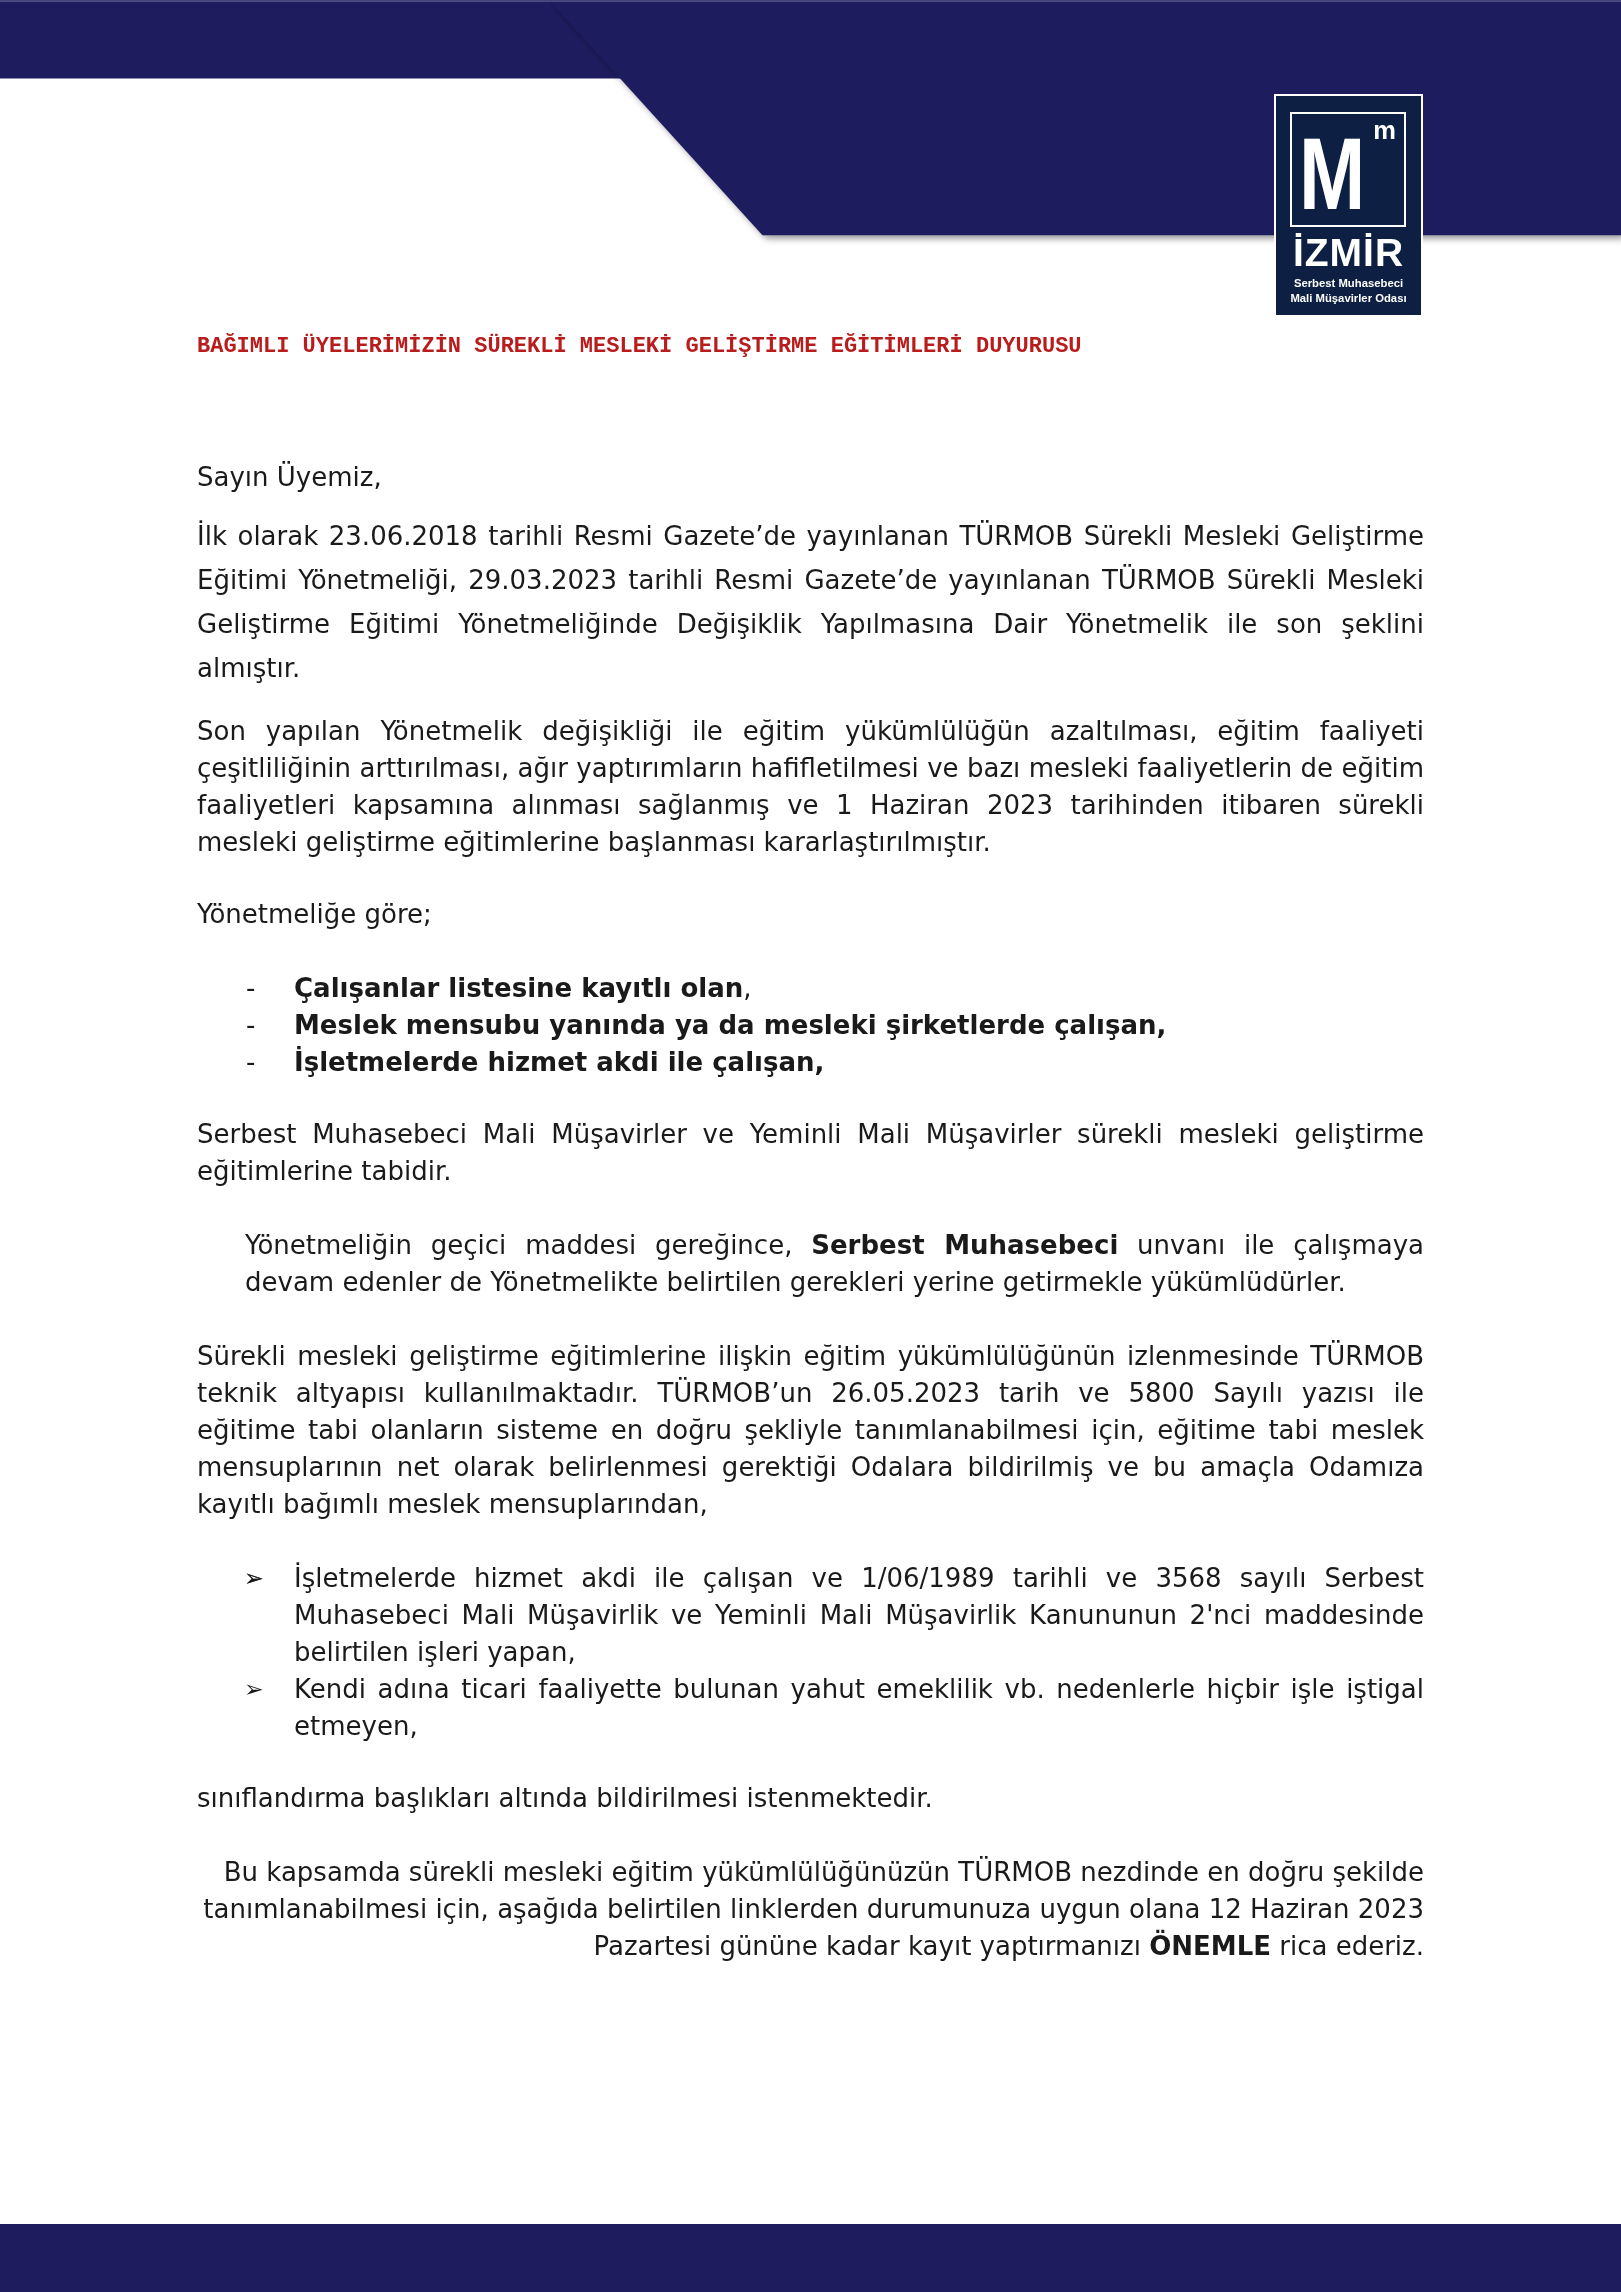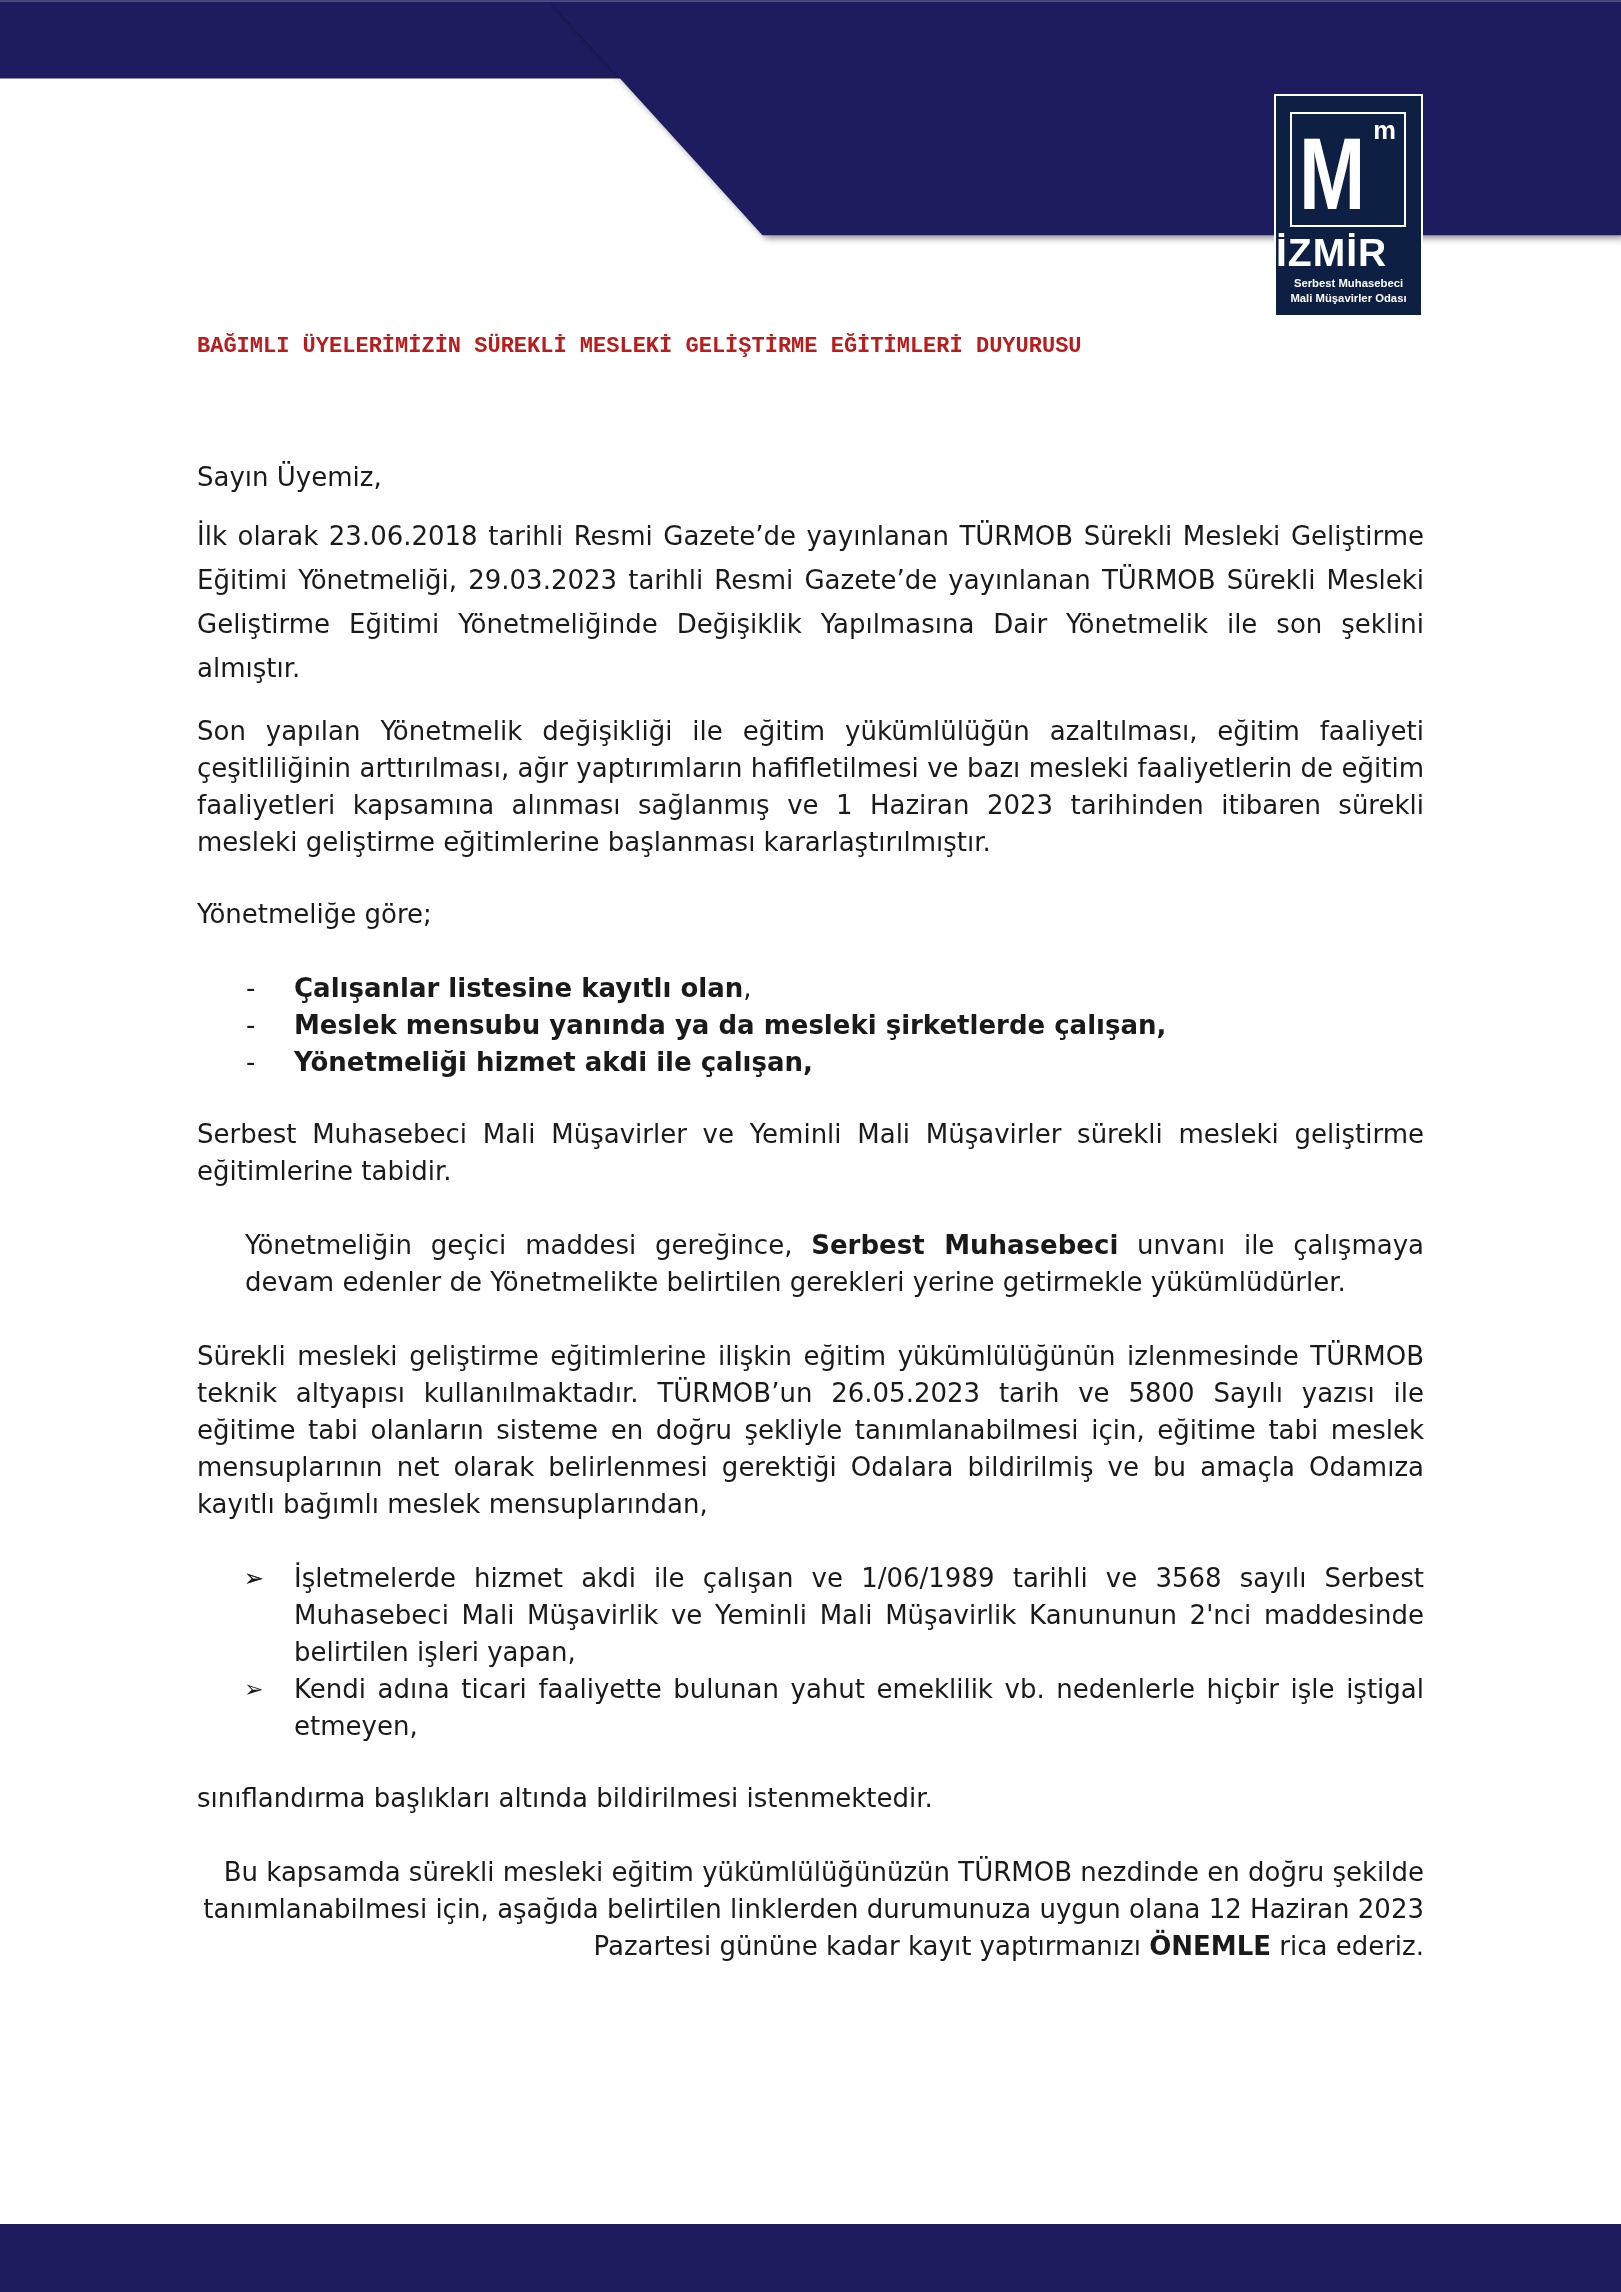--- a/index.html
+++ b/index.html
@@ -18,21 +18,21 @@
   }
   .logo-M {
     position:absolute; left:7.8px; top:13.7px; font-family:"Liberation Sans", sans-serif;
     font-weight:bold; font-size:102px; line-height:94px; color:#ffffff; transform:scaleX(0.78); transform-origin:left top;
   }
   .logo-m {
     position:absolute; right:7.8px; top:3.9px; font-family:"Liberation Sans", sans-serif;
     font-weight:bold; font-size:25.5px; line-height:25.5px; color:#ffffff;
   }
   .logo-city {
-    position:absolute; left:0; width:100%; top:137px; 
+    position:absolute; left:0; width:100%; top:137px; text-align:center;
     font-family:"Liberation Sans", sans-serif; font-weight:bold; font-size:39px; line-height:39px;
     color:#ffffff; letter-spacing:1px;
   }
   .logo-sub {
     position:absolute; left:0; width:100%; text-align:center;
     font-family:"Liberation Sans", sans-serif; font-weight:bold; font-size:11.3px; line-height:13.7px; color:#ffffff;
   }
   .logo-sub.l1 { top:181px; }
   .logo-sub.l2 { top:196px; }
 
@@ -107,21 +107,21 @@
     <li>
       <span class="bullet">-</span>
       <span>Çalışanlar listesine kayıtlı olan</span><span style="font-weight:normal">,</span>
     </li>
     <li>
       <span class="bullet">-</span>
       <span>Meslek mensubu yanında ya da mesleki şirketlerde çalışan,</span>
     </li>
     <li>
       <span class="bullet">-</span>
-      <span>Yönetmeliği hizmet akdi ile çalışan,</span>
+      <span>İşletmelerde hizmet akdi ile çalışan,</span>
     </li>
   </ul>
 
   <p class="p p4">Serbest Muhasebeci Mali Müşavirler ve Yeminli Mali Müşavirler sürekli mesleki geliştirme eğitimlerine tabidir.</p>
 
   <p class="p p5"><span>Yönetmeliğin geçici maddesi gereğince, </span><b>Serbest Muhasebeci</b><span> unvanı ile çalışmaya devam edenler de Yönetmelikte belirtilen gerekleri yerine getirmekle yükümlüdürler.</span></p>
 
   <p class="p p6">Sürekli mesleki geliştirme eğitimlerine ilişkin eğitim yükümlülüğünün izlenmesinde TÜRMOB teknik altyapısı kullanılmaktadır. TÜRMOB’un 26.05.2023 tarih ve 5800 Sayılı yazısı ile eğitime tabi olanların sisteme en doğru şekliyle tanımlanabilmesi için, eğitime tabi meslek mensuplarının net olarak belirlenmesi gerektiği Odalara bildirilmiş ve bu amaçla Odamıza kayıtlı bağımlı meslek mensuplarından,</p>
 
   <ul class="arrow">

